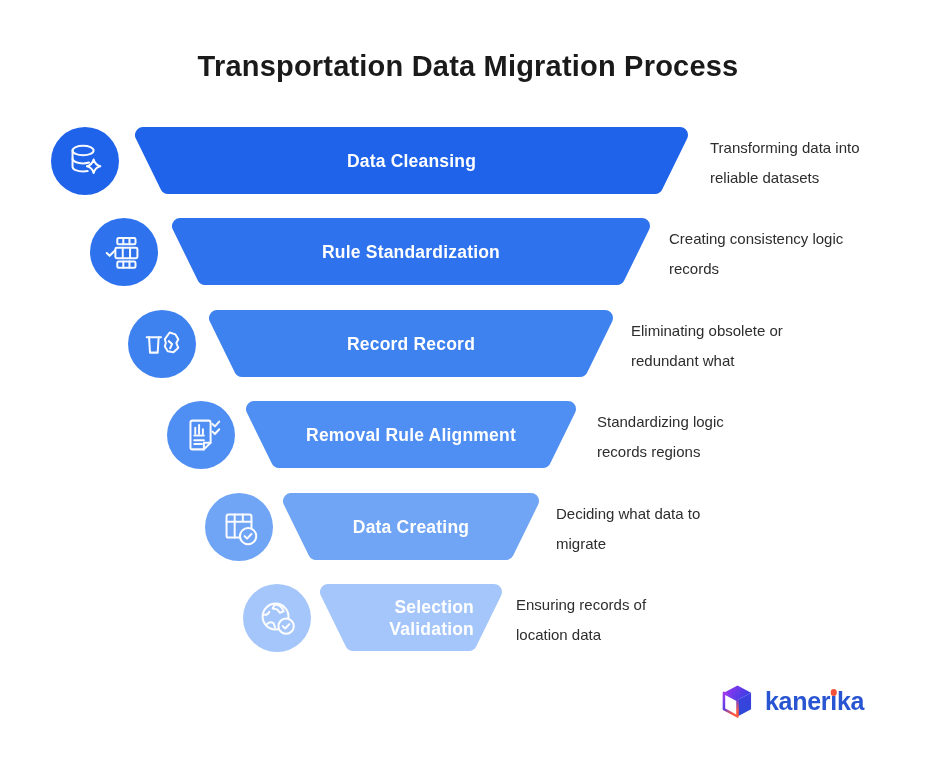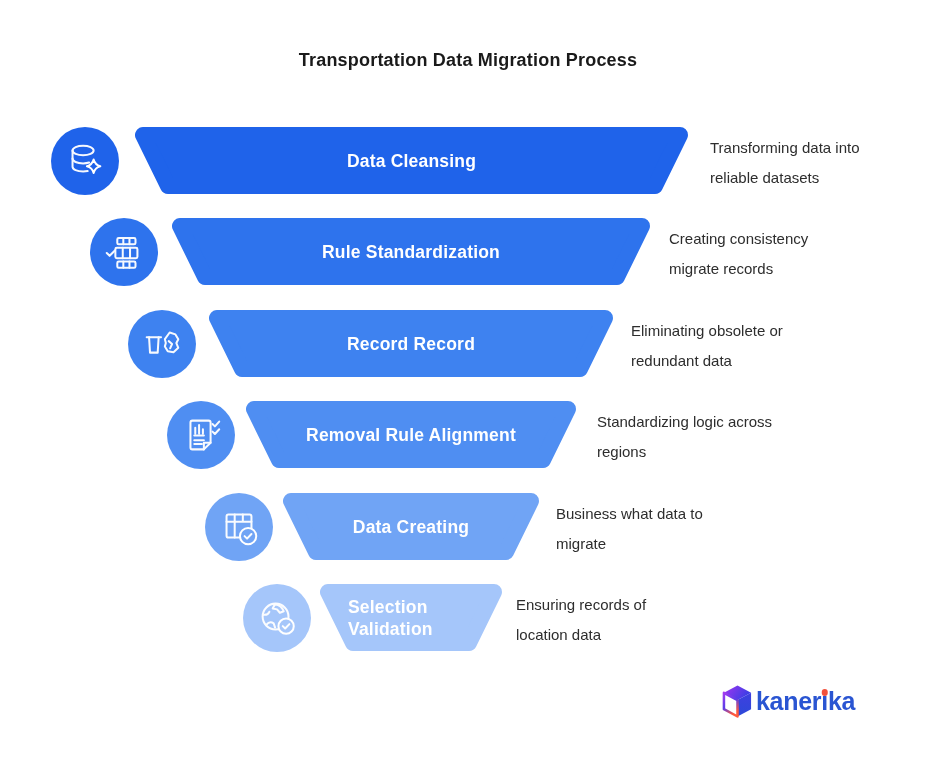--- a/index.html
+++ b/index.html
@@ -1,52 +1,52 @@
 <!DOCTYPE html>
 <html><head>
 <meta charset="utf-8">
 <style>
   html,body{margin:0;padding:0;}
   body{width:936px;height:760px;background:#ffffff;font-family:"Liberation Sans","DejaVu Sans",sans-serif;}
   #canvas{position:relative;width:936px;height:760px;background:#ffffff;overflow:hidden;}
 
   .page-title{
     position:absolute;left:0;right:0;top:50px;text-align:center;
-    font-size:18px;font-weight:700;color:#1a1a1a;letter-spacing:.2px;
+    font-size:29px;font-weight:700;color:#1a1a1a;letter-spacing:.2px;
   }
 
   
   .s0{--top:127px;--cl:51px;--bl:135px;--bw:553px;--dx:710px}
   .s1{--top:218px;--cl:90px;--bl:172px;--bw:478px;--dx:669px}
   .s2{--top:310px;--cl:128px;--bl:209px;--bw:404px;--dx:631px}
   .s3{--top:401px;--cl:167px;--bl:246px;--bw:330px;--dx:597px}
   .s4{--top:493px;--cl:205px;--bl:283px;--bw:256px;--dx:556px}
   .s5{--top:584px;--cl:243px;--bl:320px;--bw:182px;--dx:516px}
 
   .badge{
     position:absolute;left:var(--cl);top:var(--top);
     width:68px;height:68px;border-radius:50%;
     display:flex;align-items:center;justify-content:center;
   }
   .badge svg{display:block;}
   .icon-stroke{fill:none;stroke:#ffffff;stroke-width:2.1;stroke-linecap:round;stroke-linejoin:round;opacity:.96;}
   .bar-label{
     position:absolute;left:var(--bl);top:var(--top);width:var(--bw);height:67px;
-    display:flex;align-items:center;justify-content:center;text-align:left;
+    display:flex;align-items:center;justify-content:center;text-align:right;
     box-sizing:border-box;padding:8px 28px;
     color:#ffffff;font-size:17.5px;font-weight:600;line-height:22px;letter-spacing:.2px;
   }
   .desc{
     position:absolute;left:var(--dx);top:calc(var(--top) + 6px);width:178px;
     font-size:15px;line-height:30px;color:#2d2d2d;
   }
 
   .brand{
     position:absolute;left:722px;top:683px;height:36px;
-    display:flex;align-items:center;gap:3px;
+    display:flex;align-items:center;gap:12px;
   }
   .brand-name{
     font-size:25px;font-weight:700;color:#2a55d2;letter-spacing:-.3px;line-height:1;
     display:inline-flex;
   }
   .brand-i{position:relative;}
   .brand-i::after{
     content:'';position:absolute;left:50%;top:.5px;transform:translateX(-50%);
     width:6.5px;height:6.5px;border-radius:50%;background:#f2503a;
   }
@@ -87,77 +87,77 @@
           <rect x="17" y="34" width="19" height="6.5" rx="1.5"></rect>
           <path d="M23.3 34v6.5M29.7 34v6.5"></path>
           <path d="M6 25l3 3 5.5-5.5"></path>
         </g>
       </svg>
     </div>
     <svg class="bar" width="478" height="67" style="position:absolute;left:var(--bl);top:var(--top);">
       <polygon stroke-width="16" stroke-linejoin="round" points="8,8 470,8 445,59 33,59" fill="#2E73ED" stroke="#2E73ED"></polygon>
     </svg>
     <div class="bar-label">Rule Standardization</div>
-    <div class="desc">Creating consistency migrate records</div>
+    <div class="desc">Creating consistency logic records</div>
   </div>
 
   <div class="stage s2">
     <div class="badge" style="background: rgb(62, 130, 240);">
       <svg width="46" height="46" viewBox="0 0 48 48">
         <g class="icon-stroke">
           <path d="M8 17h15"></path>
           <path d="M10.5 17l1 16h8l1-16"></path>
           <path d="M27 19l5-7 6 2 3 5-2 4 2 5-5 4.5-6-1-3-5 1-3.5z"></path>
           <path d="M31 21l3.5 3-2 4.5"></path>
         </g>
       </svg>
     </div>
     <svg class="bar" width="404" height="67" style="position:absolute;left:var(--bl);top:var(--top);">
       <polygon stroke-width="16" stroke-linejoin="round" points="8,8 396,8 371,59 33,59" fill="#3E82F0" stroke="#3E82F0"></polygon>
     </svg>
     <div class="bar-label">Record Record</div>
-    <div class="desc">Eliminating obsolete or redundant data</div>
+    <div class="desc">Eliminating obsolete or redundant what</div>
   </div>
 
   <div class="stage s3">
     <div class="badge" style="background: rgb(79, 142, 242);">
       <svg width="46" height="46" viewBox="0 0 48 48">
         <g class="icon-stroke">
           <path d="M13 11a2 2 0 0 1 2-2h17a2 2 0 0 1 2 2v21l-7 7H15a2 2 0 0 1-2-2V11z"></path>
           <path d="M34 32h-7v7"></path>
           <path d="M18 22.5v-6M22 22.5v-9M26 22.5v-4.5M17 24.5h10"></path>
           <path d="M17 29.5h10M17 33.5h8"></path>
           <path d="M36 12.5l2.5 2.5 4.5-5"></path>
           <path d="M36 20.5l2.5 2.5 4.5-5"></path>
         </g>
       </svg>
     </div>
     <svg class="bar" width="330" height="67" style="position:absolute;left:var(--bl);top:var(--top);">
       <polygon stroke-width="16" stroke-linejoin="round" points="8,8 322,8 297,59 33,59" fill="#4F8EF2" stroke="#4F8EF2"></polygon>
     </svg>
     <div class="bar-label">Removal Rule Alignment</div>
-    <div class="desc">Standardizing logic across regions</div>
+    <div class="desc">Standardizing logic records regions</div>
   </div>
 
   <div class="stage s4">
     <div class="badge" style="background: rgb(112, 164, 245);">
       <svg width="46" height="46" viewBox="0 0 48 48">
         <g class="icon-stroke">
           <rect x="11" y="11" width="26" height="24" rx="2"></rect>
           <path d="M11 18.5h26M19.5 11v24M28 11v7.5"></path>
         </g>
         <circle class="stagefill" cx="33.5" cy="33.5" r="8.5" stroke="#ffffff" stroke-width="2.1" fill="#70A4F5"></circle>
         <path class="icon-stroke" d="M29.8 33.5l2.6 2.6 4.6-4.8"></path>
       </svg>
     </div>
     <svg class="bar" width="256" height="67" style="position:absolute;left:var(--bl);top:var(--top);">
       <polygon stroke-width="16" stroke-linejoin="round" points="8,8 248,8 223,59 33,59" fill="#70A4F5" stroke="#70A4F5"></polygon>
     </svg>
     <div class="bar-label">Data Creating</div>
-    <div class="desc">Business what data to migrate</div>
+    <div class="desc">Deciding what data to migrate</div>
   </div>
 
   <div class="stage s5">
     <div class="badge" style="background: rgb(165, 198, 250);">
       <svg width="46" height="46" viewBox="0 0 48 48">
         <g class="icon-stroke">
           <circle cx="22.5" cy="22.5" r="13.5"></circle>
           <path d="M22 9.5c4.5 1 7.5 3.5 9 7.5l-4 1.5-3-3.5-4.5-1 2.5-4.5z"></path>
           <path d="M9.5 20.5c3 .5 5.5-.5 6.5-3"></path>
           <path d="M13 31c2-2.5 5-3 7.5-1.5l1.5 4.5"></path>

